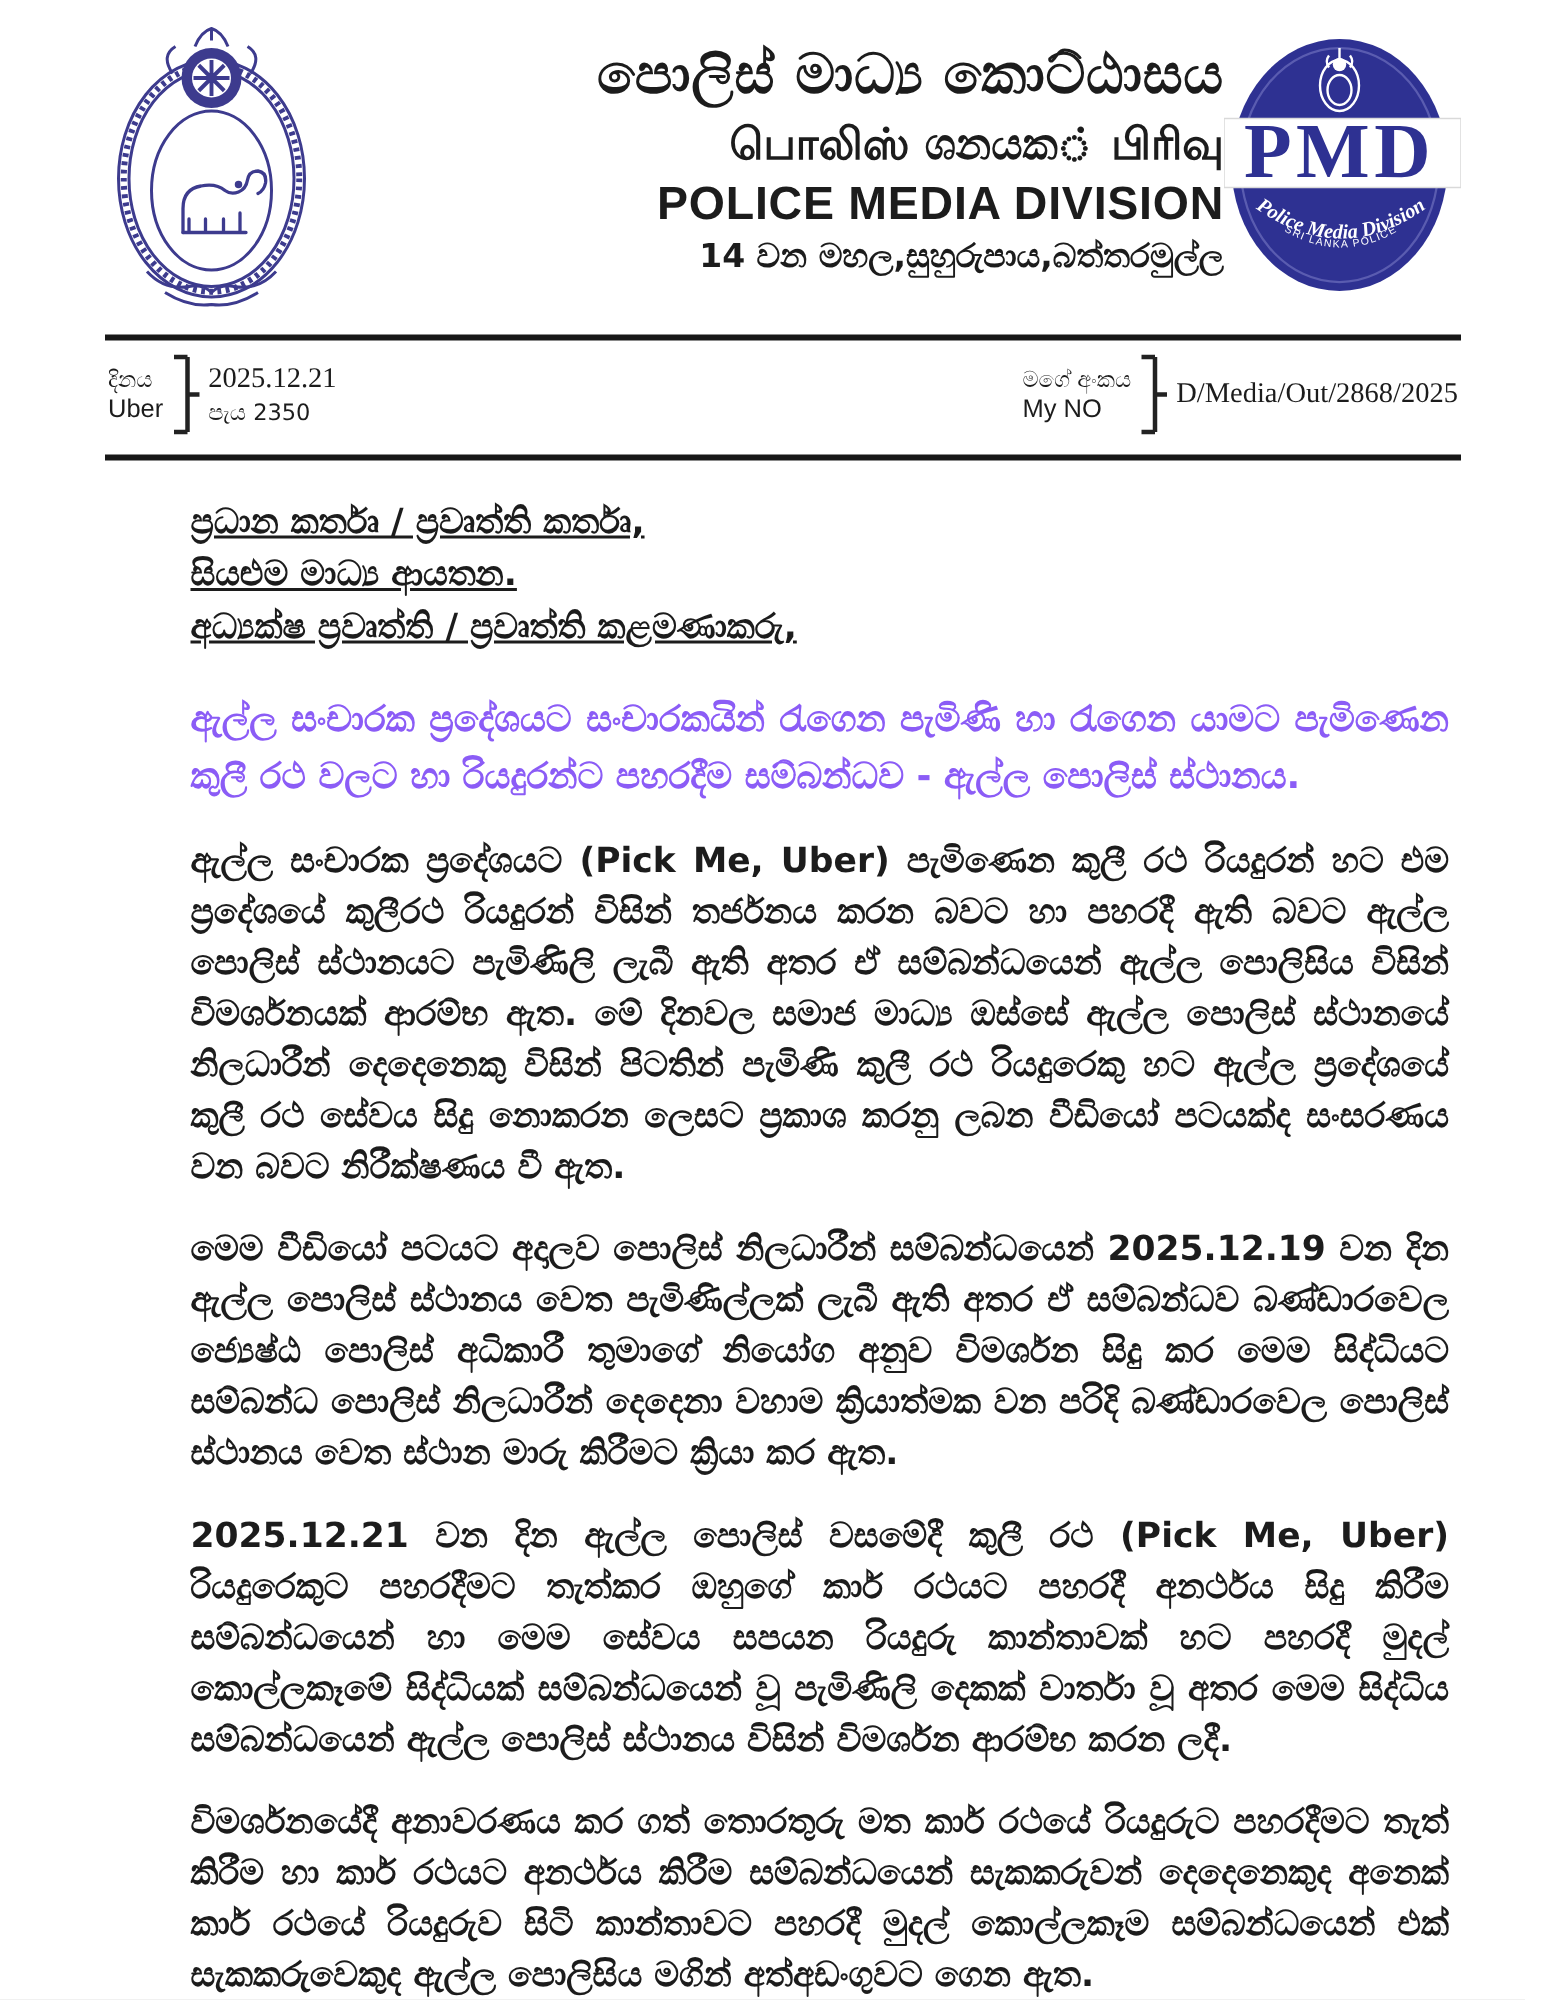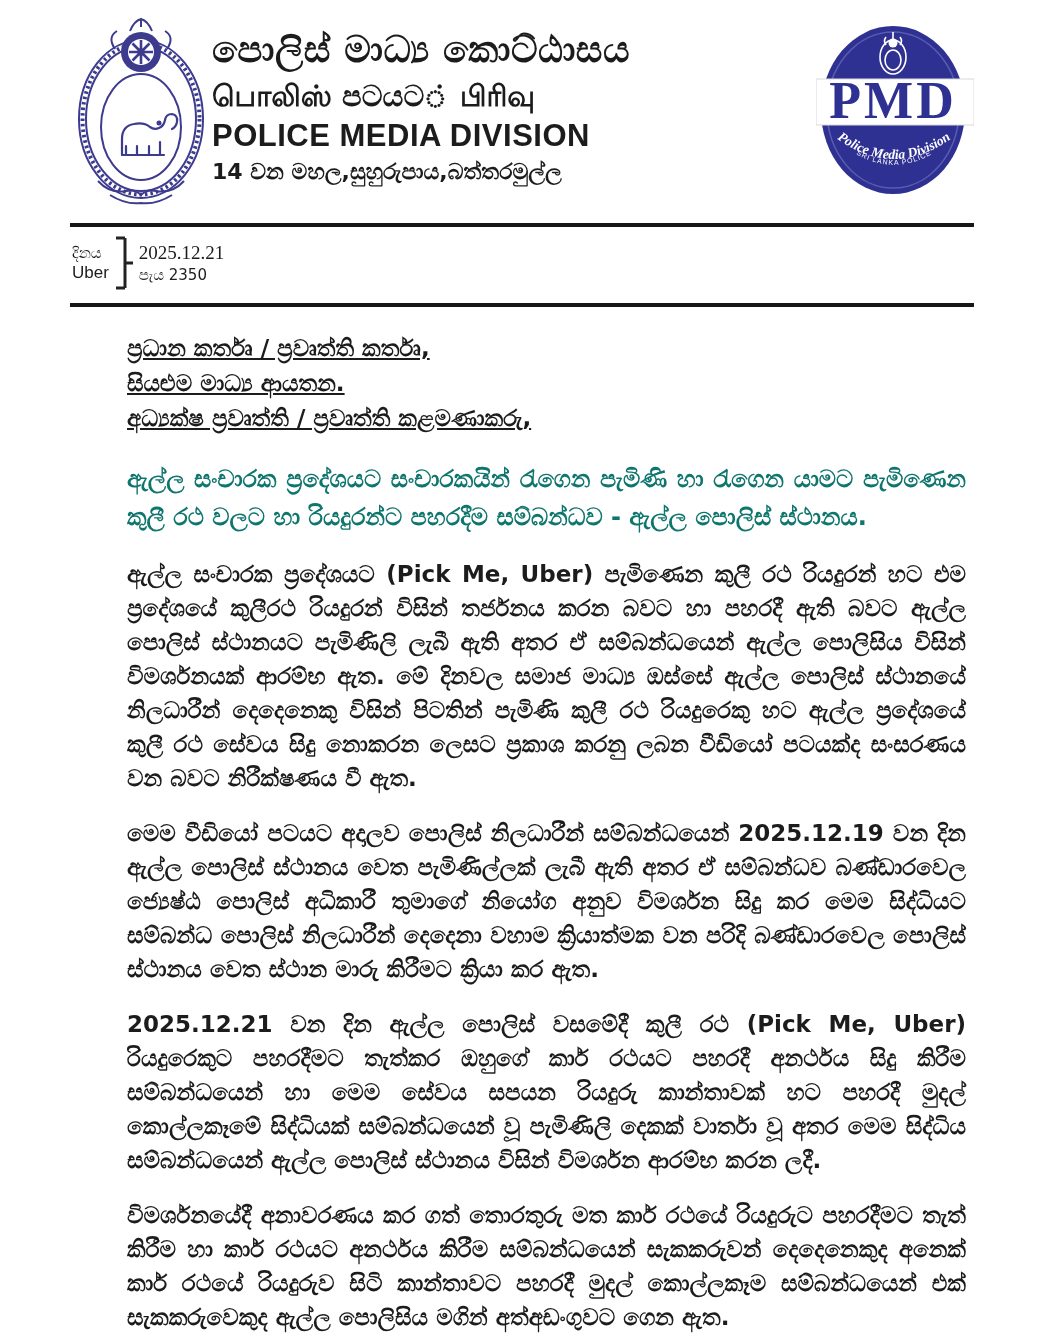--- a/index.html
+++ b/index.html
@@ -5,21 +5,21 @@
   * { margin:0; padding:0; box-sizing:border-box; }
   html,body { background:#e8e8e8; }
   .page {
     width:1044px; height:1333px; margin:0 auto; background:#ffffff;
     font-family:"DejaVu Sans","Liberation Sans",sans-serif;
     color:#1c1c1c; padding:15px 70px 0 70px; overflow:hidden; position:relative;
   }
   
   .header { display:flex; justify-content:space-between; align-items:flex-start; height:202px; }
   .crest-box { width:142px; flex:0 0 142px; }
-  .head-center { flex:1; text-align:left; padding-top:14px; }
+  .head-center { flex:1; text-align:right; padding-top:14px; }
   .title-si { font-size:37px; font-weight:700; letter-spacing:0.5px; line-height:1.15; }
   .title-ta { font-size:29px; font-weight:600; margin-top:9px; line-height:1.1; }
   .title-en { font-family:"Liberation Sans",sans-serif; font-size:31px; font-weight:700; letter-spacing:0.5px; margin-top:7px; line-height:1.1; }
   .addr     { font-size:22px; font-weight:600; margin-top:5px; }
   .pmd-box { width:158px; flex:0 0 158px; padding-top:8px; }
   
   .refbar {
     margin-top:6px; border-top:4px solid #171717; border-bottom:4px solid #171717;
     padding:8px 2px 12px 2px; display:flex; justify-content:space-between; align-items:center;gap:28px;
   }
@@ -73,21 +73,21 @@
 
         <g stroke="#3d3b8e" fill="none" stroke-width="2">
           <path d="M28 166 q12 13 28 10 q9 -2 15 4 q6 -6 15 -4 q16 3 28 -10"></path>
           <path d="M40 180 q16 10 31 8 q15 2 31 -8"></path>
         </g>
       </svg>
     </div>
 
     <div class="head-center">
       <div class="title-si">පොලිස් මාධ්‍ය කොට්ඨාසය</div>
-      <div class="title-ta">பொலிஸ் පටයට் பிரிவு</div>
+      <div class="title-ta">பொலிஸ் ශනයක் பிரிவு</div>
       <div class="title-en">POLICE MEDIA DIVISION</div>
       <div class="addr">14 වන මහල,සුහුරුපාය,බත්තරමුල්ල</div>
     </div>
 
     <div class="pmd-box">
       <svg width="158" height="175" viewBox="0 0 158 175">
         <defs>
           <path id="pmdArc1" d="M 16 112 Q 78 160 140 112"></path>
           <path id="pmdArc2" d="M 42 132 Q 78 152 114 132"></path>
         </defs>
@@ -125,32 +125,44 @@
       <svg class="bracket" width="20" height="56" viewBox="0 0 20 56">
           <path d="M2 3 H11 M11 3 V53 M11 28 H19 M2 53 H11" stroke="#222" stroke-width="3" fill="none"></path>
         </svg>
       <div class="ref-values">
         <div class="ref-val-1">2025.12.21</div>
         <div class="ref-val-2">පැය 2350</div>
       </div>
     </div>
 
 
+    <div class="ref-field">
+      <div class="ref-labels">
+        <div class="ref-label-si">මගේ අංකය</div>
+        <div class="ref-label-en">My NO</div>
+      </div>
+      <svg class="bracket" width="20" height="56" viewBox="0 0 20 56">
+          <path d="M2 3 H11 M11 3 V53 M11 28 H19 M2 53 H11" stroke="#222" stroke-width="3" fill="none"></path>
+        </svg>
+      <div class="ref-values">
+        <div class="ref-val-1">D/Media/Out/2868/2025</div>
+      </div>
+    </div>
 
   </div>
 
   <div class="letter">
 
     <div class="salutation">
       <p>ප්‍රධාන කර්තෘ / ප්‍රවෘත්ති කර්තෘ,</p>
       <p>සියළුම මාධ්‍ය ආයතන.</p>
       <p>අධ්‍යක්ෂ ප්‍රවෘත්ති / ප්‍රවෘත්ති කළමණාකරු,</p>
     </div>
 
-    <div class="subject" id="subject" style="color: #0f766e;">ඇල්ල සංචාරක ප්‍රදේශයට සංචාරකයින් රැගෙන පැමිණි හා රැගෙන යාමට පැමිණෙන කුලී රථ වලට හා රියදුරන්ට පහරදීම සම්බන්ධව - ඇල්ල පොලිස් ස්ථානය.</div>
+    <div class="subject" id="subject" style="color: #8b5cf6;">ඇල්ල සංචාරක ප්‍රදේශයට සංචාරකයින් රැගෙන පැමිණි හා රැගෙන යාමට පැමිණෙන කුලී රථ වලට හා රියදුරන්ට පහරදීම සම්බන්ධව - ඇල්ල පොලිස් ස්ථානය.</div>
 
     <p class="para">ඇල්ල සංචාරක ප්‍රදේශයට (Pick Me, Uber) පැමිණෙන කුලී රථ රියදුරන් හට එම ප්‍රදේශයේ කුලීරථ රියදුරන් විසින් තර්ජනය කරන බවට හා පහරදී ඇති බවට ඇල්ල පොලිස් ස්ථානයට පැමිණිලි ලැබී ඇති අතර ඒ සම්බන්ධයෙන් ඇල්ල පොලිසිය විසින් විමර්ශනයක් ආරම්භ ඇත. මේ දිනවල සමාජ මාධ්‍ය ඔස්සේ ඇල්ල පොලිස් ස්ථානයේ නිලධාරීන් දෙදෙනෙකු විසින් පිටතින් පැමිණි කුලී රථ රියදුරෙකු හට ඇල්ල ප්‍රදේශයේ කුලී රථ සේවය සිදු නොකරන ලෙසට ප්‍රකාශ කරනු ලබන වීඩියෝ පටයක්ද සංසරණය වන බවට නිරීක්ෂණය වී ඇත.</p>
     <p class="para">මෙම වීඩියෝ පටයට අදාලව පොලිස් නිලධාරීන් සම්බන්ධයෙන් 2025.12.19 වන දින ඇල්ල පොලිස් ස්ථානය වෙත පැමිණිල්ලක් ලැබී ඇති අතර ඒ සම්බන්ධව බණ්ඩාරවෙල ජ්‍යෙෂ්ඨ පොලිස් අධිකාරී තුමාගේ නියෝග අනුව විමර්ශන සිදු කර මෙම සිද්ධියට සම්බන්ධ පොලිස් නිලධාරීන් දෙදෙනා වහාම ක්‍රියාත්මක වන පරිදි බණ්ඩාරවෙල පොලිස් ස්ථානය වෙත ස්ථාන මාරු කිරීමට ක්‍රියා කර ඇත.</p>
     <p class="para">2025.12.21 වන දින ඇල්ල පොලිස් වසමේදී කුලී රථ (Pick Me, Uber) රියදුරෙකුට පහරදීමට තැත්කර ඔහුගේ කාර් රථයට පහරදී අනර්ථය සිදු කිරීම සම්බන්ධයෙන් හා මෙම සේවය සපයන රියදුරු කාන්තාවක් හට පහරදී මුදල් කොල්ලකෑමේ සිද්ධියක් සම්බන්ධයෙන් වූ පැමිණිලි දෙකක් වාර්තා වූ අතර මෙම සිද්ධිය සම්බන්ධයෙන් ඇල්ල පොලිස් ස්ථානය විසින් විමර්ශන ආරම්භ කරන ලදී.</p>
     <p class="para">විමර්ශනයේදී අනාවරණය කර ගත් තොරතුරු මත කාර් රථයේ රියදුරුට පහරදීමට තැත් කිරීම හා කාර් රථයට අනර්ථය කිරීම සම්බන්ධයෙන් සැකකරුවන් දෙදෙනෙකුද අනෙක් කාර් රථයේ රියදුරුව සිටි කාන්තාවට පහරදී මුදල් කොල්ලකෑම සම්බන්ධයෙන් එක් සැකකරුවෙකුද ඇල්ල පොලිසිය මගින් අත්අඩංගුවට ගෙන ඇත.</p>
 
   </div>
 
 </div>
 

